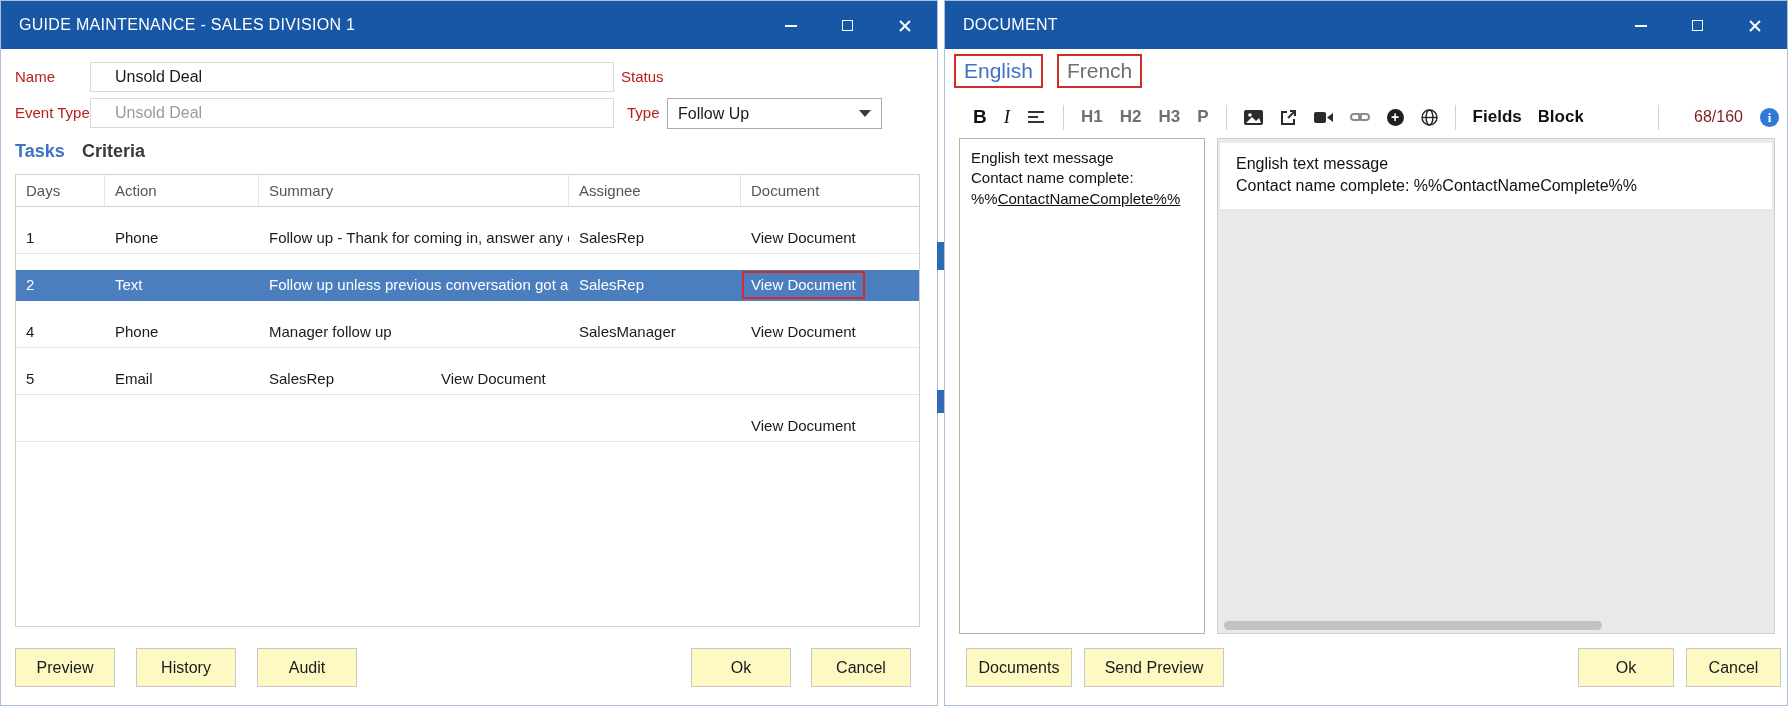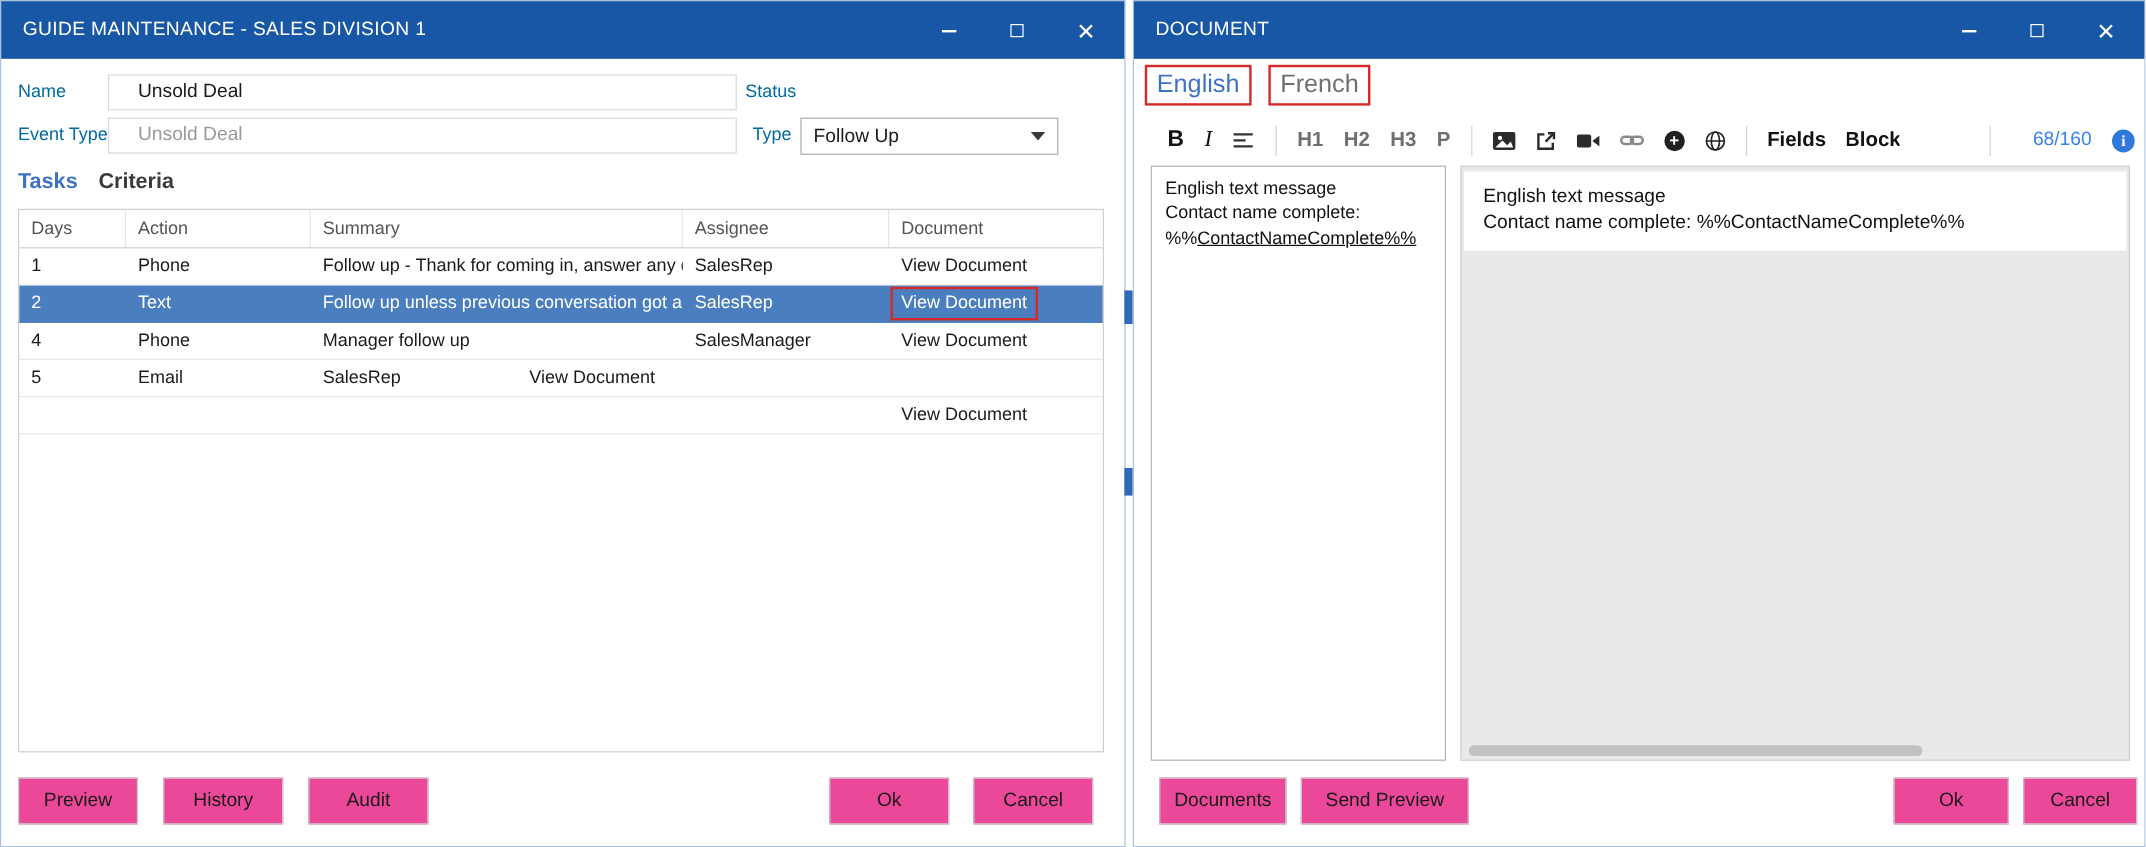--- a/index.html
+++ b/index.html
@@ -26,21 +26,21 @@
   }
   .title { flex:1; white-space:nowrap; overflow:hidden; }
   .win-controls { display:flex; align-items:center; gap:42px; margin-right:10px; }
   .wc { position:relative; width:15px; height:15px; display:inline-block; cursor:pointer; }
   .wc .bar { position:absolute; left:1px; top:7px; width:12px; height:2px; background:#fff; }
   .wc .box { position:absolute; left:1px; top:2px; width:11px; height:11px; border:1.5px solid #fff; }
   .wc .x1,.wc .x2 { position:absolute; left:0; top:7px; width:14px; height:2px; background:#fff; }
   .wc .x1 { transform:rotate(45deg); } .wc .x2 { transform:rotate(-45deg); }
 
   
-  .flabel { position:absolute; font-size:15px; color:#0369a1; line-height:30px; }
+  .flabel { position:absolute; font-size:15px; color:#b91c1c; line-height:30px; }
   .field {
     position:absolute; height:30px; border:1px solid #d9d9d9; background:#fff;
     padding:0 24px; font-size:16px; font-family:inherit; color:#1a1a1a; outline:none;
   }
   .field.dim { color:#9a9a9a; }
   .dropdown {
     position:absolute; height:31px; border:1px solid #ababab; background:#fff;
     display:flex; align-items:center; padding:0 10px; font-size:16px; cursor:pointer;
   }
   .dropdown .dd-val { flex:1; }
@@ -50,21 +50,21 @@
   }
 
   .ltab { position:absolute; top:140px; font-size:18px; cursor:pointer; }
   .ltab.active { color:var(--accent-blue,#3E72C4); font-weight:700; }
   .ltab.idle   { color:#3a3a3a; font-weight:600; }
 
   
   .table {
     position:absolute; left:14px; top:173px; width:905px; height:453px;
     border:1px solid #cfcfcf; display:flex; flex-direction:column; background:#fff;
-    font-size:15px; overflow:hidden;
+    font-size:15px; overflow:hidden;gap:16px;
   }
   .thead { display:flex; height:32px; line-height:31px; color:#555; border-bottom:1px solid #cfcfcf; }
   .th { padding-left:10px; border-right:1px solid #e5e5e5; white-space:nowrap; overflow:hidden; }
   .th:last-child { border-right:none; }
   .tr { display:flex; height:31px; line-height:30px; border-bottom:1px solid #e6e6e6; cursor:pointer; }
   .td { padding-left:10px; white-space:nowrap; overflow:hidden; }
   .c-days { width:89px; flex:0 0 89px; }
   .c-action { width:154px; flex:0 0 154px; }
   .c-summary { width:310px; flex:0 0 310px; }
   .c-assignee { width:172px; flex:0 0 172px; }
@@ -72,21 +72,21 @@
   .tr.selected { background:var(--selected-row,#4A7EBE); color:#fff; border-bottom-color:var(--selected-row,#4A7EBE); }
   .doclink { cursor:pointer; }
   .redbox {
     display:inline-block; border:2px solid var(--annotation,#D42A2A);
     padding:0 7px; line-height:24px; margin-left:-9px;
   }
   .tfill { flex:1; }
 
   
   .btn {
-    position:absolute; top:647px; height:39px; background:#ec4899;
+    position:absolute; top:647px; height:39px; background:#fef9c3;
     border:1px solid #c8c8c8; font-size:16px; color:#1a1a1a;
     display:flex; align-items:center; justify-content:center; cursor:pointer;
   }
 
   
   .doc-tabs { position:absolute; left:9px; top:53px; display:flex; gap:14px; }
   .dtab {
     font-size:21px; padding:3px 8px; border:2px solid var(--annotation,#D42A2A); cursor:pointer;
   }
   .dtab.active { color:var(--accent-blue,#3E72C4); }
@@ -95,21 +95,21 @@
   .toolbar {
     position:absolute; left:28px; right:8px; top:99px; height:34px;
     display:flex; align-items:center; gap:17px; overflow:hidden;
   }
   .ti { display:flex; align-items:center; justify-content:center; cursor:pointer; flex:0 0 auto; }
   .tb-bold { font-weight:700; font-size:19px; color:#111; }
   .tb-italic { font-style:italic; font-family:"Liberation Serif","DejaVu Serif",serif; font-size:19px; color:#111; }
   .tb-h { font-size:17px; font-weight:600; color:#6f6f6f; }
   .tb-fields,.tb-block { font-size:17px; font-weight:700; color:#111; }
   .tb-block { max-width:44px; overflow:hidden; white-space:nowrap; }
-  .tb-counter { font-size:16px; color:#3b82f6; font-weight:400;margin-left:18px; }
+  .tb-counter { font-size:16px; color:#7f1d1d; font-weight:400;margin-left:18px; }
   .tsep { width:1px; height:25px; background:#d2d2d2; flex:0 0 1px; }
   .tsep.push { margin-left:auto; }
   .plus-circle {
     width:17px; height:17px; border-radius:50%; background:#1f1f1f; color:#fff;
     font-size:14px; line-height:16px; text-align:center; font-weight:700;
   }
   .info-circle {
     width:19px; height:19px; border-radius:50%; background:var(--info-icon,#2E79D9); color:#fff;
     font-size:13px; line-height:19px; text-align:center; font-weight:700;
     font-family:"Liberation Serif","DejaVu Serif",serif;

